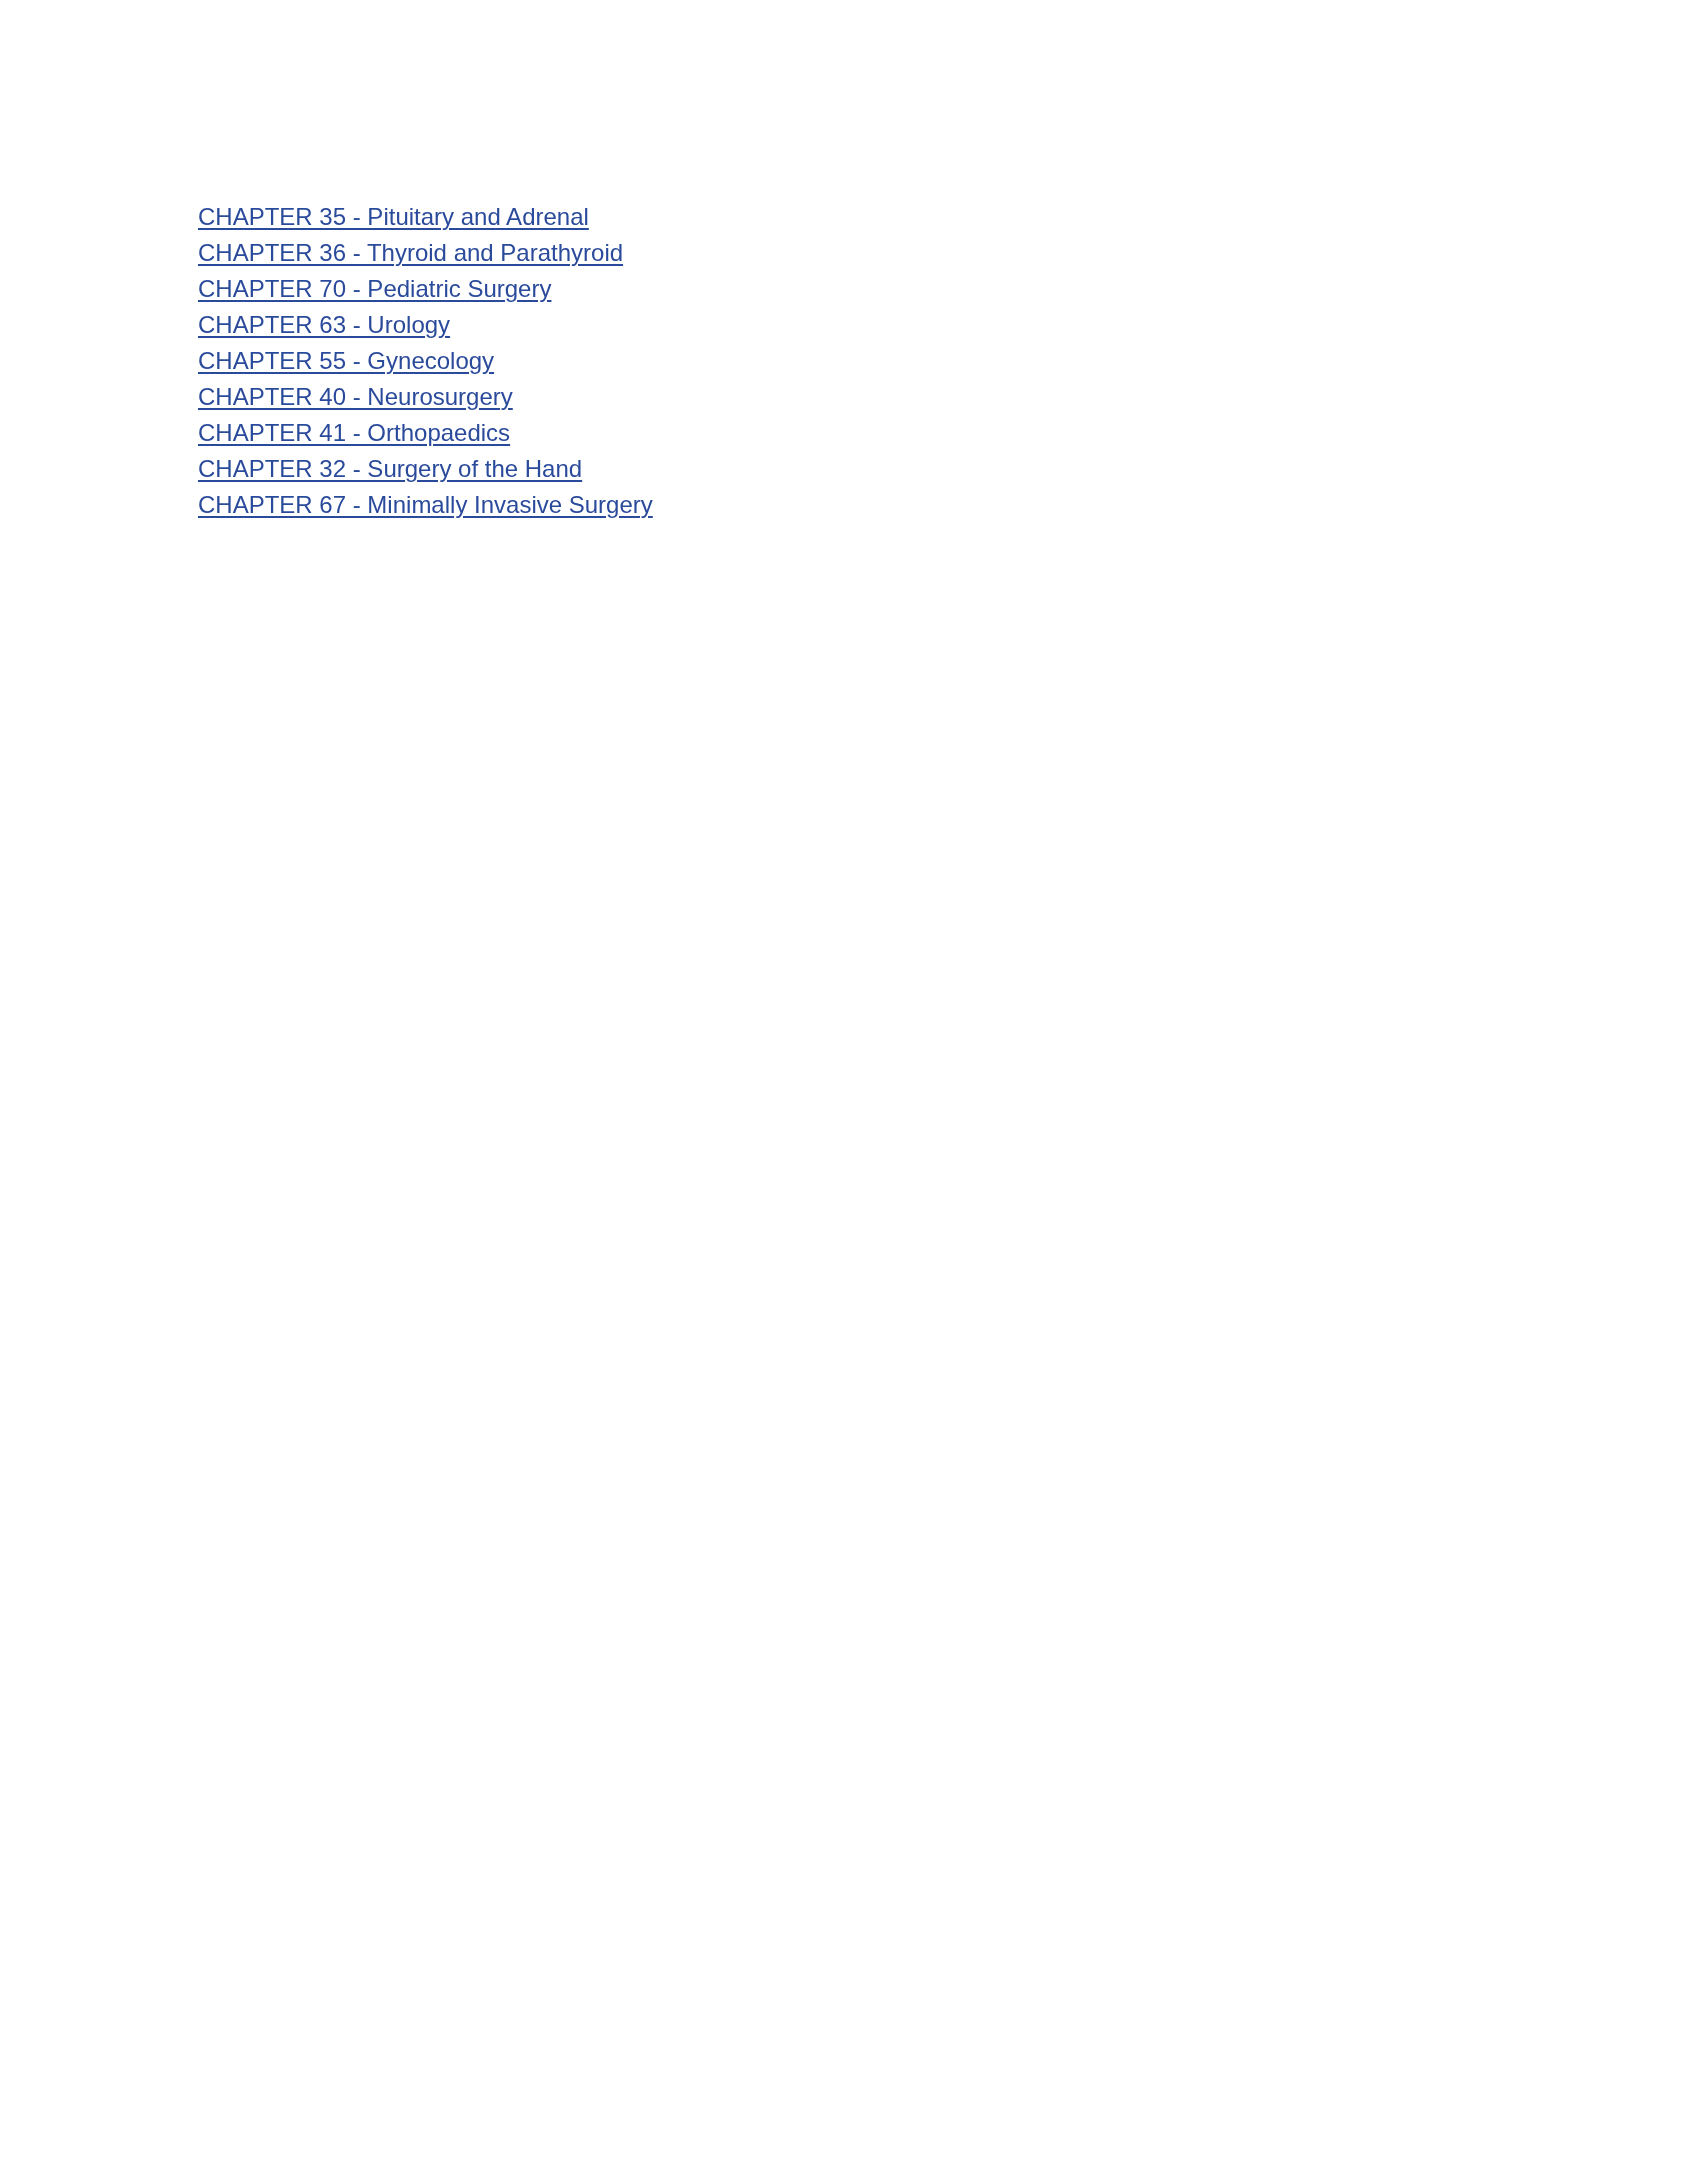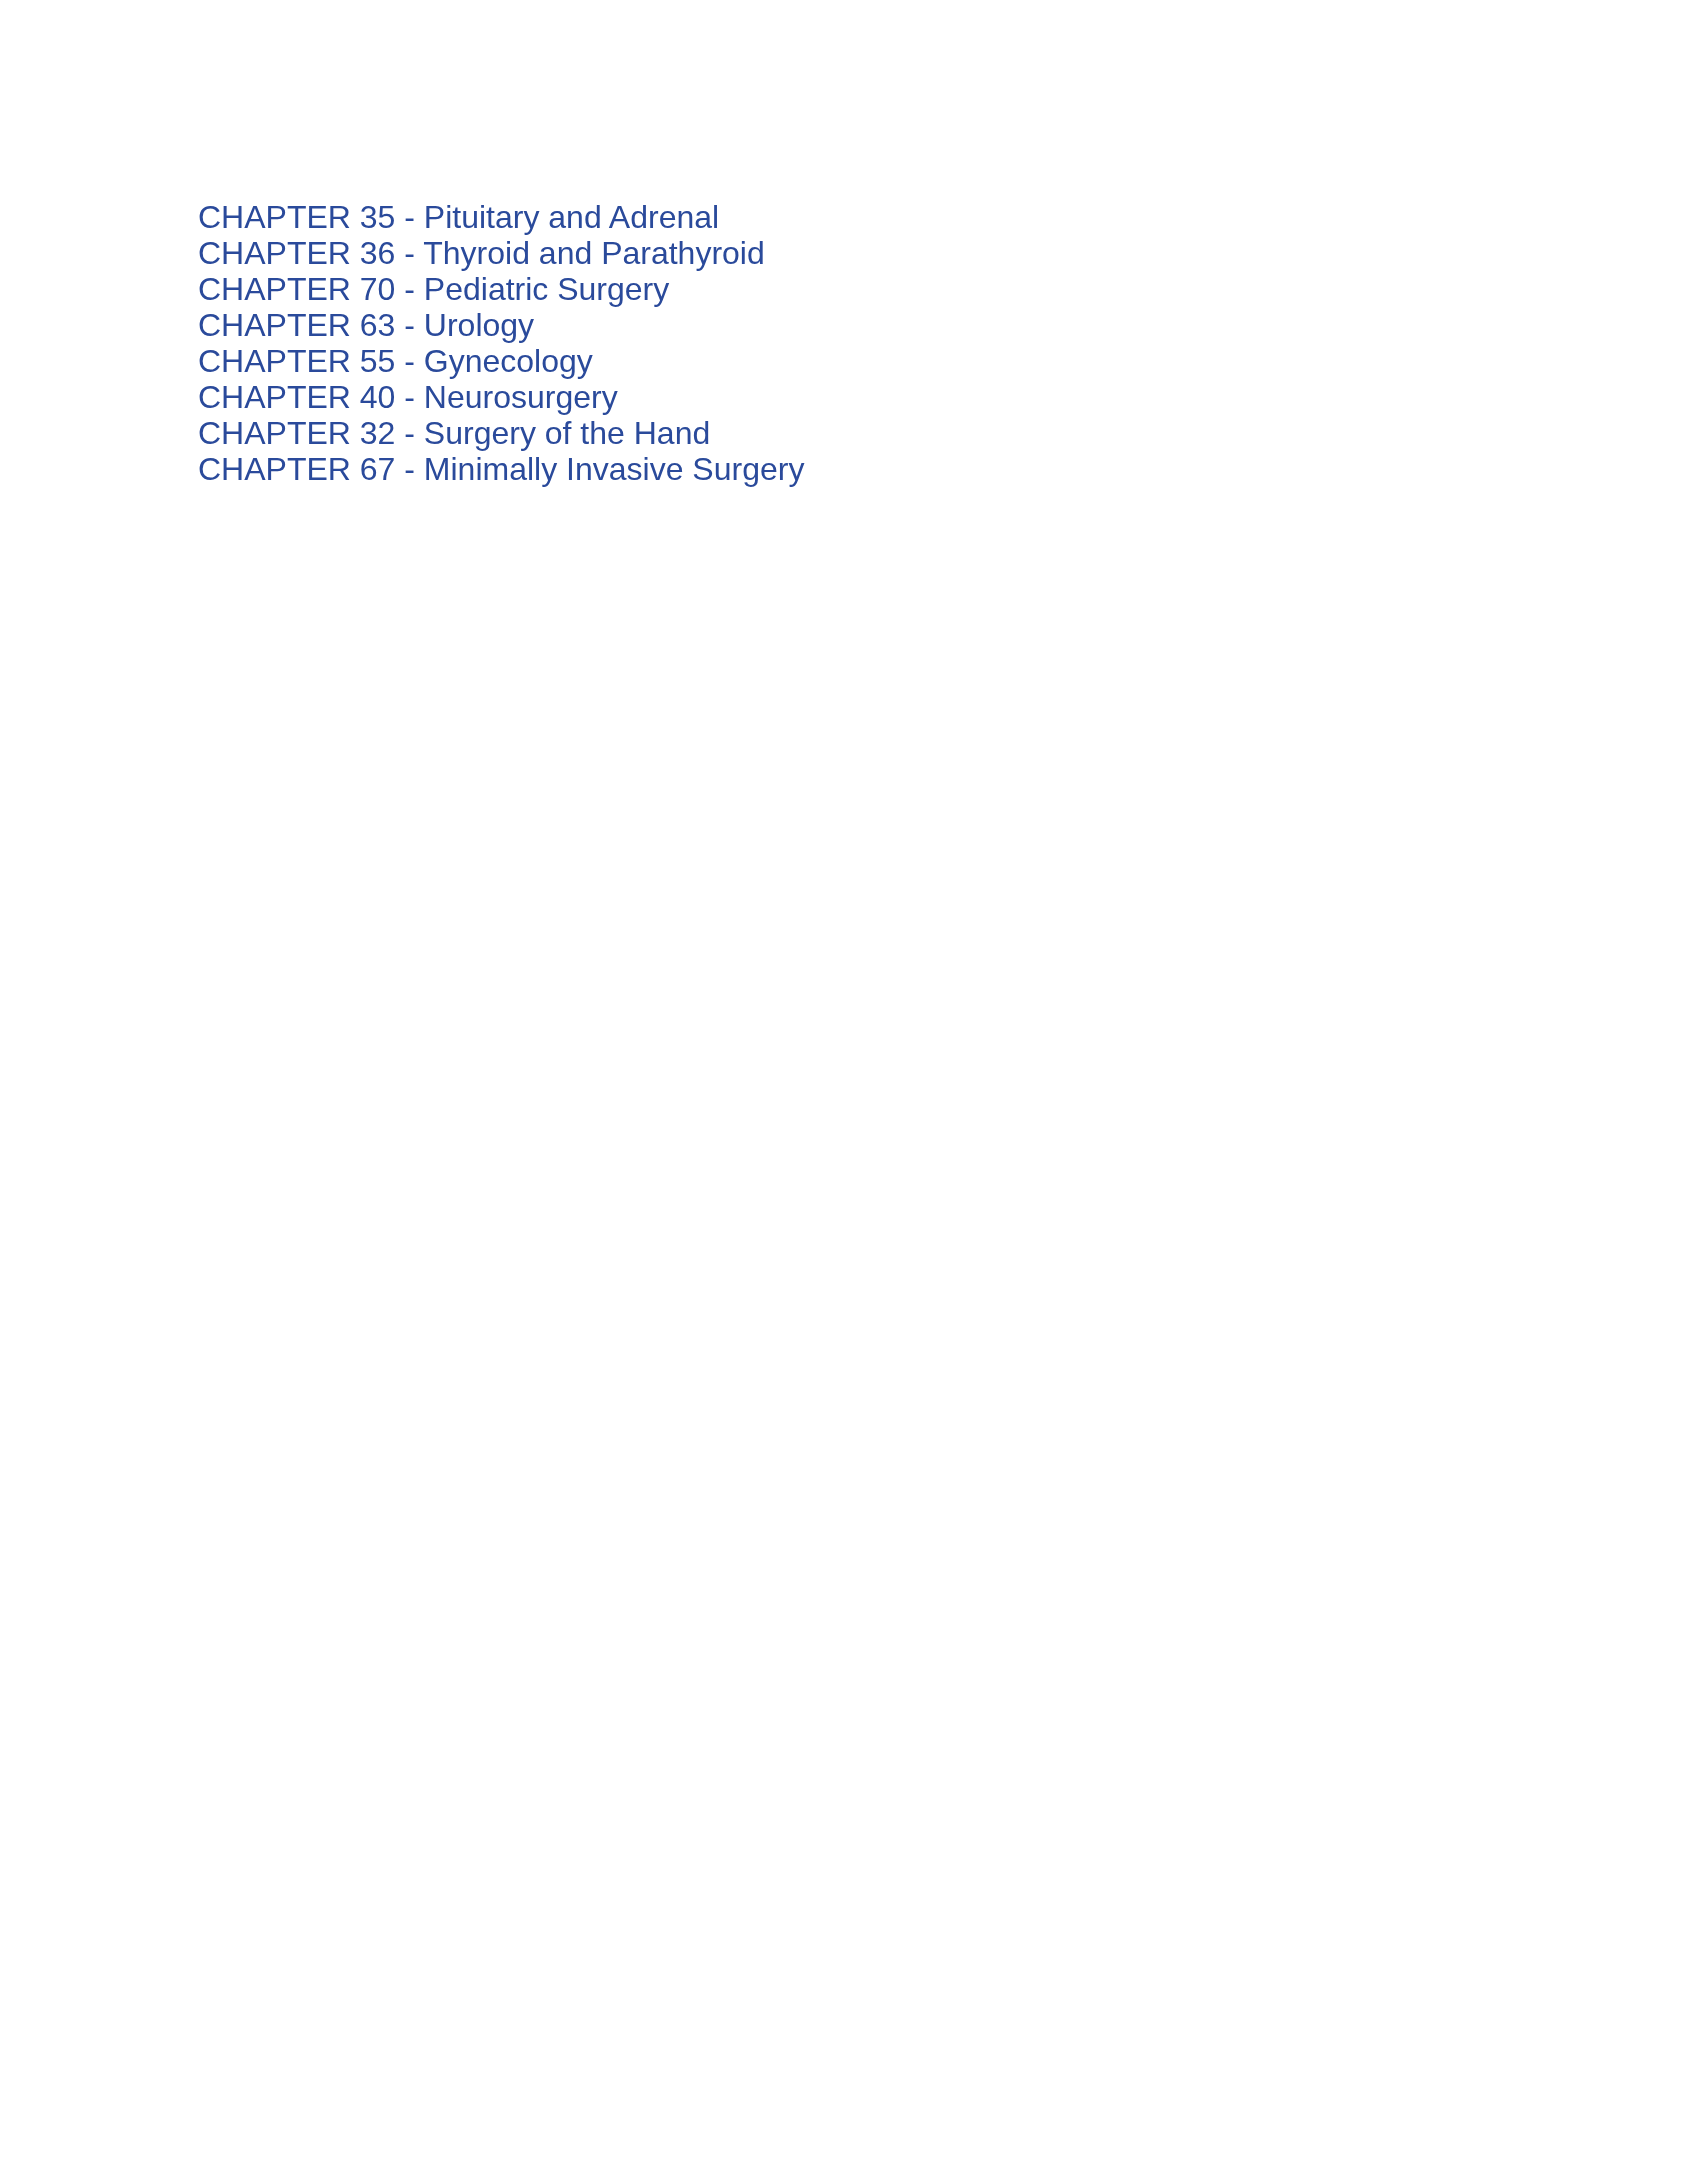--- a/index.html
+++ b/index.html
@@ -23,37 +23,39 @@
     background: #ffffff;
   }
   .toc {
     position: absolute;
     left: 198px;
     top: 199px;
   }
   .toc a {
     display: block;
     color: #2a4a9b;
-    font-size: 32px;
+    font-size: 24px;
     line-height: 36px;
+    text-decoration: underline;
     text-decoration-color: #2a4a9b;
     text-decoration-thickness: 2px;
     text-underline-offset: 3.3px;
     white-space: nowrap;
     cursor: pointer;
   }
 </style>
 </head>
 <body>
 
 <div class="page">
   <nav class="toc">
     <a>CHAPTER 35 - Pituitary and Adrenal</a>
     <a>CHAPTER 36 - Thyroid and Parathyroid</a>
     <a>CHAPTER 70 - Pediatric Surgery</a>
     <a>CHAPTER 63 - Urology</a>
     <a>CHAPTER 55 - Gynecology</a>
     <a>CHAPTER 40 - Neurosurgery</a>
+    <a>CHAPTER 41 - Orthopaedics</a>
     <a>CHAPTER 32 - Surgery of the Hand</a>
     <a>CHAPTER 67 - Minimally Invasive Surgery</a>
   </nav>
 </div>
 
 
 </body></html>

